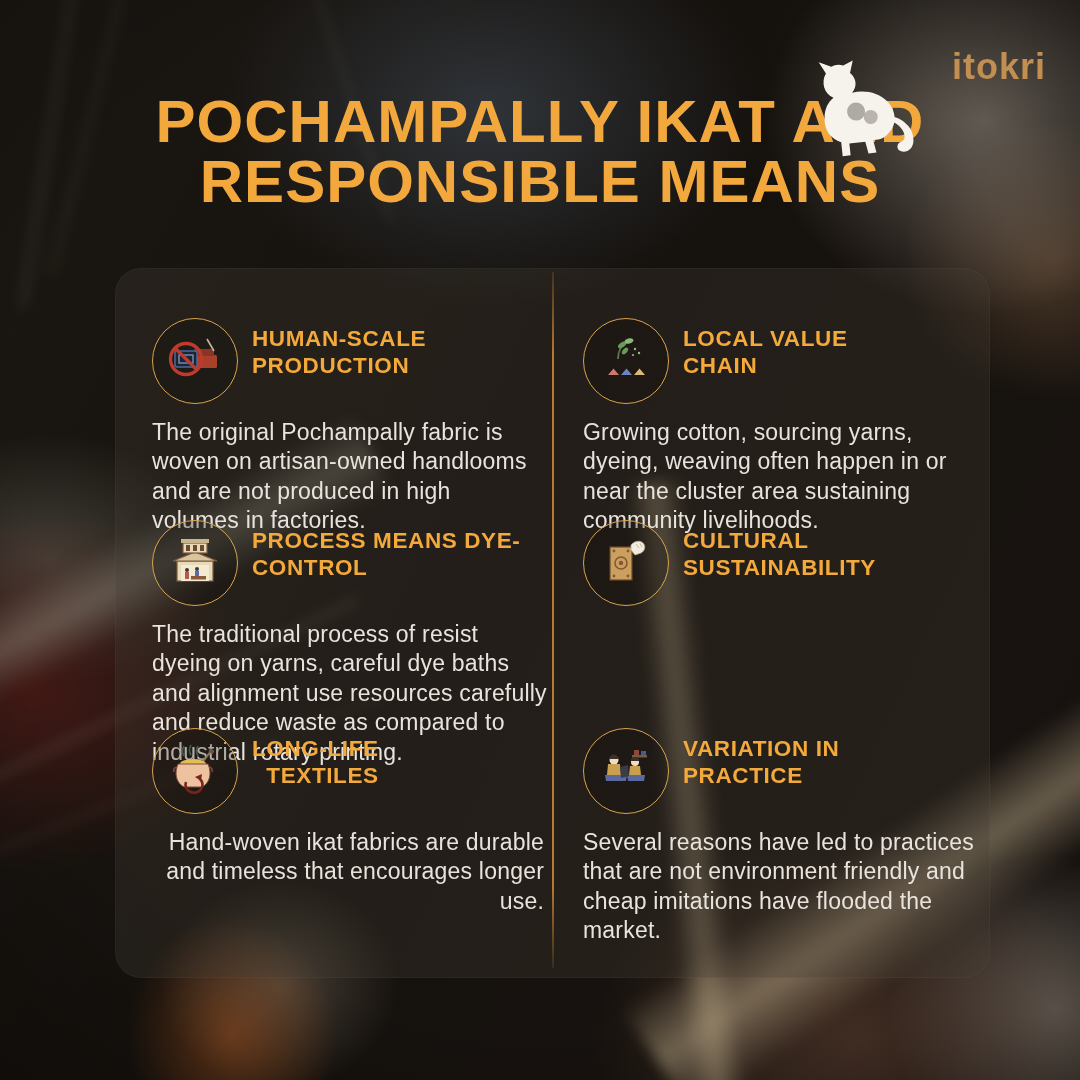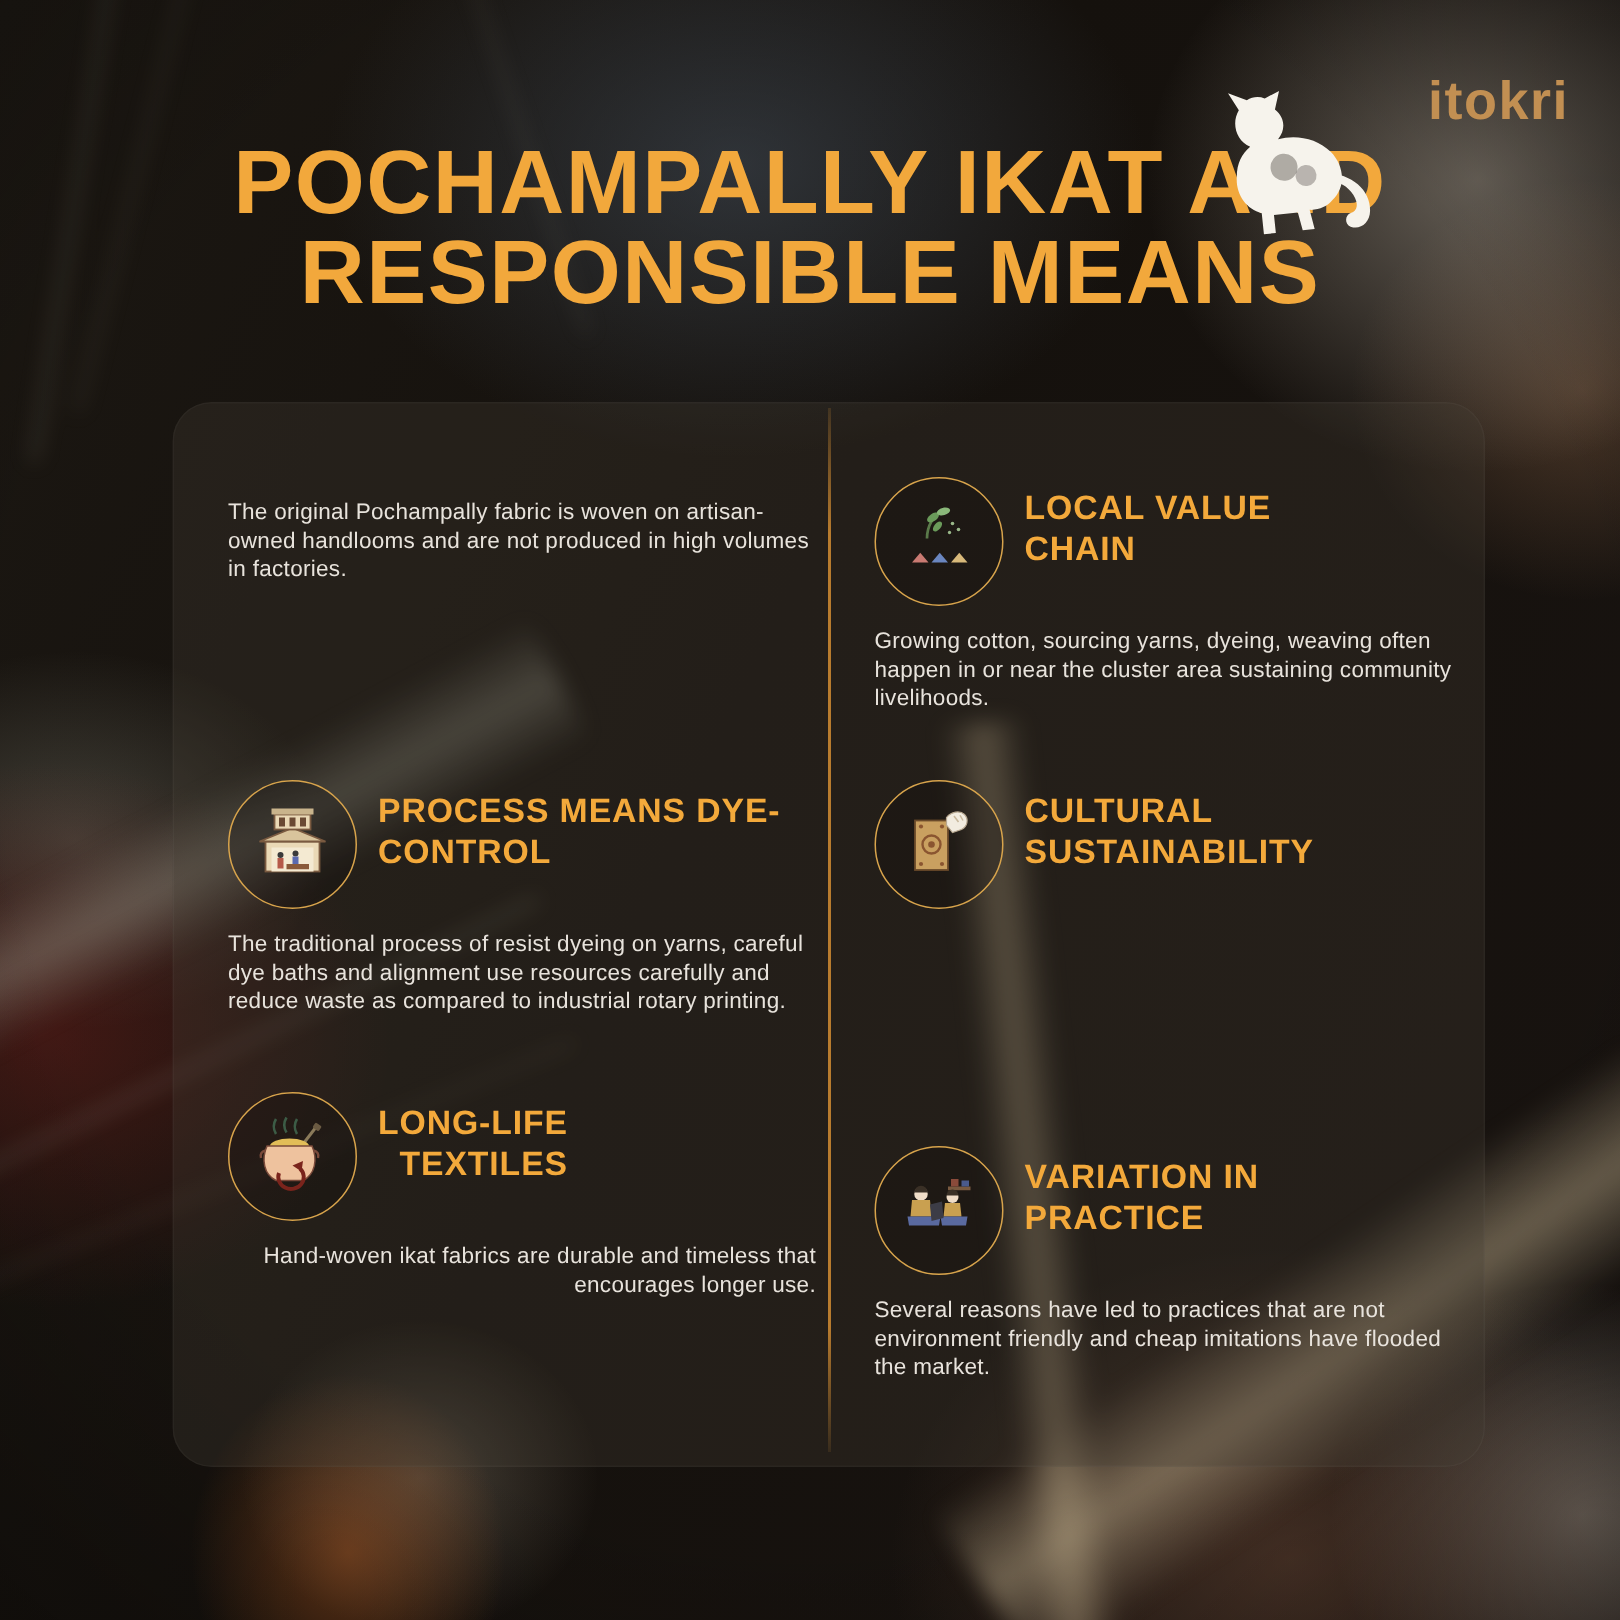--- a/index.html
+++ b/index.html
@@ -51,28 +51,28 @@
   .divider{position:absolute;left:437px;top:4px;bottom:10px;width:2px;
     background:linear-gradient(to bottom, rgba(226,156,60,0.15), rgba(210,140,50,0.85) 12%, rgba(210,140,50,0.85) 88%, rgba(226,156,60,0.1));}
 
   
   .card{position:absolute;}
   .card-head{display:flex;align-items:flex-start;gap:14px;}
   .icon-circle{width:84px;height:84px;flex:0 0 84px;border:1.6px solid #d8a44c;border-radius:50%;
     display:flex;align-items:center;justify-content:center;background:rgba(10,8,6,0.25);}
   .card-title{margin-top:7px;color:#f3a93b;font-size:22.5px;font-weight:800;letter-spacing:0.6px;line-height:1.2;}
   .card-title span{display:block;}
-  .card-body{margin-top:14px;color:#e8e3dc;font-size:15px;line-height:1.28;letter-spacing:0.2px;}
+  .card-body{margin-top:14px;color:#e8e3dc;font-size:23px;line-height:1.28;letter-spacing:0.2px;}
 
   .c0{left:37px;top:50px;width:392px;}
   .c1{left:468px;top:50px;width:392px;}
   .c2{left:37px;top:252px;width:398px;}
   .c3{left:468px;top:252px;width:392px;}
   .c4{left:37px;top:460px;width:392px;text-align:right;}
-  .c5{left:468px;top:460px;width:392px;margin-top:36px;}
+  .c5{left:468px;top:460px;width:392px;}
 </style>
 </head>
 <body>
 
 <div class="poster">
 
   <div class="bg-photo">
     <div class="bg-shapes">
       <div class="bg-shape rope1"></div>
       <div class="bg-shape rope2"></div>
@@ -99,20 +99,37 @@
       <path d="M88,62 C104,64 116,76 114,90 C113,98 106,102 100,99 C96,97 97,91 101,90 C106,89 107,84 104,78 C100,70 92,66 84,68 Z" fill="#f6f3ec"></path>
       <circle cx="60" cy="55" r="9" fill="#2a2620" opacity="0.35"></circle>
       <circle cx="74" cy="62" r="7" fill="#2a2620" opacity="0.3"></circle>
     </svg>
   </div>
 
   <div class="panel">
     <div class="divider"></div>
 
     <div class="card c0">
+      <div class="card-head">
+        <div class="icon-circle">
+          <svg width="56" height="56" viewBox="0 0 56 56">
+            <rect x="26" y="22" width="24" height="13" rx="1.5" fill="#a8402c"></rect>
+            <rect x="27" y="16" width="20" height="7" rx="1" fill="#8a3424"></rect>
+            <line x1="40" y1="6" x2="47" y2="18" stroke="#c8b89a" stroke-width="1.6"></line>
+            <rect x="8" y="18" width="22" height="16" rx="2" fill="#1e2430" stroke="#4a6aa0" stroke-width="1.5"></rect>
+            <rect x="12" y="22" width="14" height="8" fill="none" stroke="#7a9ac8" stroke-width="1.3"></rect>
+            <circle cx="19" cy="26" r="15.5" fill="none" stroke="#c03a2c" stroke-width="3.4"></circle>
+            <line x1="8.5" y1="15.5" x2="29.5" y2="36.5" stroke="#c03a2c" stroke-width="3.4"></line>
+          </svg>
+        </div>
+        <div class="card-title">
+          <span>HUMAN-SCALE</span>
+          <span>PRODUCTION</span>
+        </div>
+      </div>
       <div class="card-body">The original Pochampally fabric is woven on artisan-owned handlooms and are not produced in high volumes in factories.</div>
     </div>
 
     <div class="card c1">
       <div class="card-head">
         <div class="icon-circle">
           <svg width="56" height="56" viewBox="0 0 56 56">
             <path d="M20,26 C20,18 24,10 32,6" fill="none" stroke="#5a7a4a" stroke-width="1.8"></path>
             <ellipse cx="24" cy="12" rx="4.5" ry="2.5" fill="#6a9a5a" transform="rotate(-35 24 12)"></ellipse>
             <ellipse cx="31" cy="8" rx="4.5" ry="2.5" fill="#8ab87a" transform="rotate(-15 31 8)"></ellipse>

